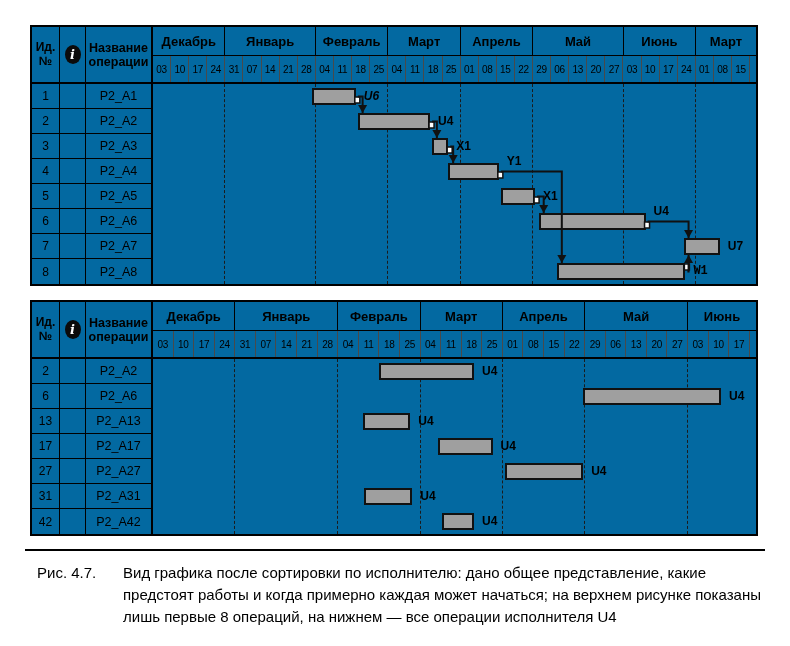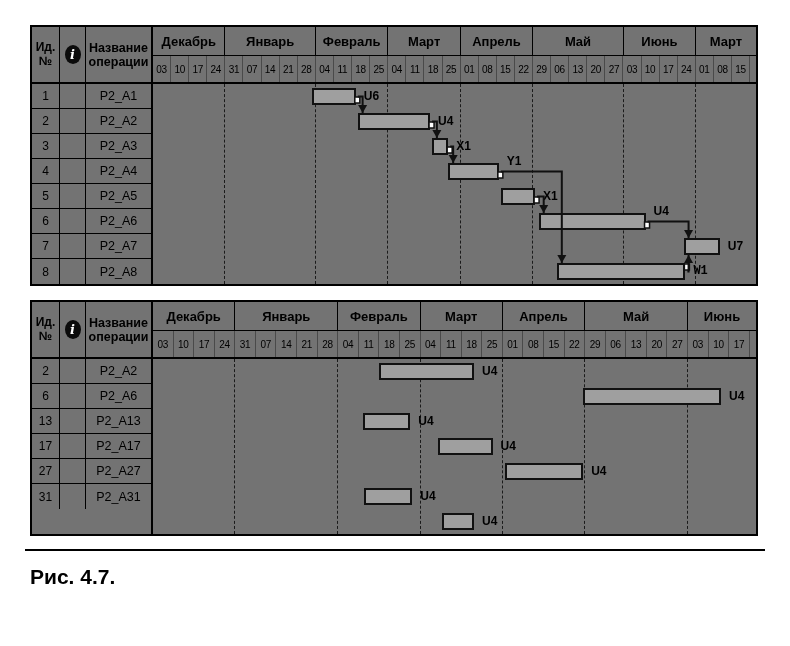--- a/index.html
+++ b/index.html
@@ -1,20 +1,20 @@
 <!DOCTYPE html>
 <html><head>
 <meta charset="utf-8">
 <style>
   html,body { margin:0; padding:0; background:#ffffff; }
   body { width:790px; height:646px; position:relative; font-family:"Liberation Sans",sans-serif; color:#000; overflow:hidden; }
 
   .figure { position:absolute; left:30px; top:25px; width:728px; }
 
-  .gantt { display:flex; width:728px; border:2px solid #000; box-sizing:border-box; background:#737373; }
+  .gantt { display:flex; width:728px; border:2px solid #000; box-sizing:border-box; background:#0369a1; }
   .gantt + .gantt { margin-top:14px; }
 
   
   .g-left { flex:0 0 121px; width:121px; border-right:2px solid #000; display:flex; flex-direction:column; box-sizing:border-box; }
   .g-lhead { display:flex; height:57px; border-bottom:2px solid #000; box-sizing:border-box; }
   .hc { display:flex; align-items:center; justify-content:center; text-align:center;
         font-weight:bold; font-size:12px; line-height:1.12; white-space:pre-line; box-sizing:border-box; }
   .hc-id   { width:28px; border-right:1px solid #000; }
   .hc-info { width:26px; border-right:1px solid #000; }
   .hc-name { flex:1; font-size:12.5px; }
@@ -40,21 +40,21 @@
   .w-cell:last-child { border-right:none; }
   .g-body { position:relative; }
   .dash { position:absolute; top:0; bottom:0; width:0; border-left:1.5px dashed #1b1b1b; }
   .bar { position:absolute; height:17px; box-sizing:border-box; border:2px solid #111; }
   .rlabel { position:absolute; font-size:12px; font-weight:bold; line-height:13px; white-space:nowrap; }
   svg.links { position:absolute; left:0; top:0; pointer-events:none; }
 
   
   .divider { margin:13px 0 0 -5px; width:740px; border-top:2px solid #000; }
   .caption { display:flex; margin-top:11px; width:736px; }
-  .cap-label { flex:0 0 86px; font-weight:bold; font-size:21px; line-height:1.45; }
+  .cap-label { flex:0 0 86px; font-weight:normal; font-size:15px; line-height:1.45;margin-left:7px; }
   .cap-text  { flex:1; font-size:15px; line-height:1.45; }
 </style>
 </head>
 <body>
 
 <div class="figure">
 
   <div class="gantt">
     <div class="g-left">
       <div class="g-lhead">
@@ -156,21 +156,21 @@
         </div>
       <div class="g-body" style="height: 200px;">
           <div class="dash" style="left: 71.4324px; border-left-color: rgb(27, 27, 27);"></div>
           <div class="dash" style="left: 161.973px; border-left-color: rgb(27, 27, 27);"></div>
           <div class="dash" style="left: 234.405px; border-left-color: rgb(27, 27, 27);"></div>
           <div class="dash" style="left: 306.838px; border-left-color: rgb(27, 27, 27);"></div>
           <div class="dash" style="left: 379.27px; border-left-color: rgb(27, 27, 27);"></div>
           <div class="dash" style="left: 469.811px; border-left-color: rgb(27, 27, 27);"></div>
           <div class="dash" style="left: 542.243px; border-left-color: rgb(27, 27, 27);"></div>
           <div class="bar" style="left: 159.351px; width: 43.4595px; top: 4px; background: rgb(159, 159, 159); border-color: rgb(17, 17, 17);"></div>
-          <span class="rlabel" style="left: 210.811px; top: 6px;">U6</span>
+          <span class="rlabel" style="left: 210.811px; top: 6px; font-style: italic;">U6</span>
           <div class="bar" style="left: 204.622px; width: 72.4324px; top: 29px; background: rgb(159, 159, 159); border-color: rgb(17, 17, 17);"></div>
           <span class="rlabel" style="left: 285.054px; top: 31px;">U4</span>
           <div class="bar" style="left: 278.865px; width: 16.2973px; top: 54px; background: rgb(159, 159, 159); border-color: rgb(17, 17, 17);"></div>
           <span class="rlabel" style="left: 303.162px; top: 56px;">X1</span>
           <div class="bar" style="left: 295.162px; width: 50.7027px; top: 79px; background: rgb(159, 159, 159); border-color: rgb(17, 17, 17);"></div>
           <span class="rlabel" style="left: 353.865px; top: 71px;">Y1</span>
           <div class="bar" style="left: 347.676px; width: 34.4054px; top: 104px; background: rgb(159, 159, 159); border-color: rgb(17, 17, 17);"></div>
           <span class="rlabel" style="left: 390.081px; top: 106px;">X1</span>
           <div class="bar" style="left: 385.703px; width: 106.838px; top: 129px; background: rgb(159, 159, 159); border-color: rgb(17, 17, 17);"></div>
           <span class="rlabel" style="left: 500.541px; top: 121px;">U4</span>
@@ -238,20 +238,25 @@
           <div class="g-lrow">
             <div class="lc lc-id">27</div>
             <div class="lc lc-info"></div>
             <div class="lc lc-name">P2_A27</div>
           </div>
           <div class="g-lrow">
             <div class="lc lc-id">31</div>
             <div class="lc lc-info"></div>
             <div class="lc lc-name">P2_A31</div>
           </div>
+          <div class="g-lrow">
+            <div class="lc lc-id">42</div>
+            <div class="lc lc-info"></div>
+            <div class="lc lc-name">P2_A42</div>
+          </div>
         </div>
     </div>
     <div class="g-right">
       <div class="g-months">
           <div class="m-cell" style="width: 82.3208px;">Декабрь</div>
           <div class="m-cell" style="width: 102.901px;">Январь</div>
           <div class="m-cell" style="width: 82.3208px;">Февраль</div>
           <div class="m-cell" style="width: 82.3208px;">Март</div>
           <div class="m-cell" style="width: 82.3208px;">Апрель</div>
           <div class="m-cell" style="width: 102.901px;">Май</div>
@@ -312,15 +317,16 @@
           <span class="rlabel" style="left: 329.051px; top: 156px;">U4</span>
           <svg class="links" width="603" height="175"></svg>
         </div>
     </div>
   </div>
 
   <div class="divider"></div>
 
   <div class="caption">
     <span class="cap-label">Рис. 4.7.</span>
+    <span class="cap-text">Вид графика после сортировки по исполнителю: дано общее представление, какие предстоят работы и когда примерно каждая может начаться; на верхнем рисунке показаны лишь первые 8 операций, на нижнем — все операции исполнителя U4</span>
   </div>
 
 </div>
 
 </body></html>

